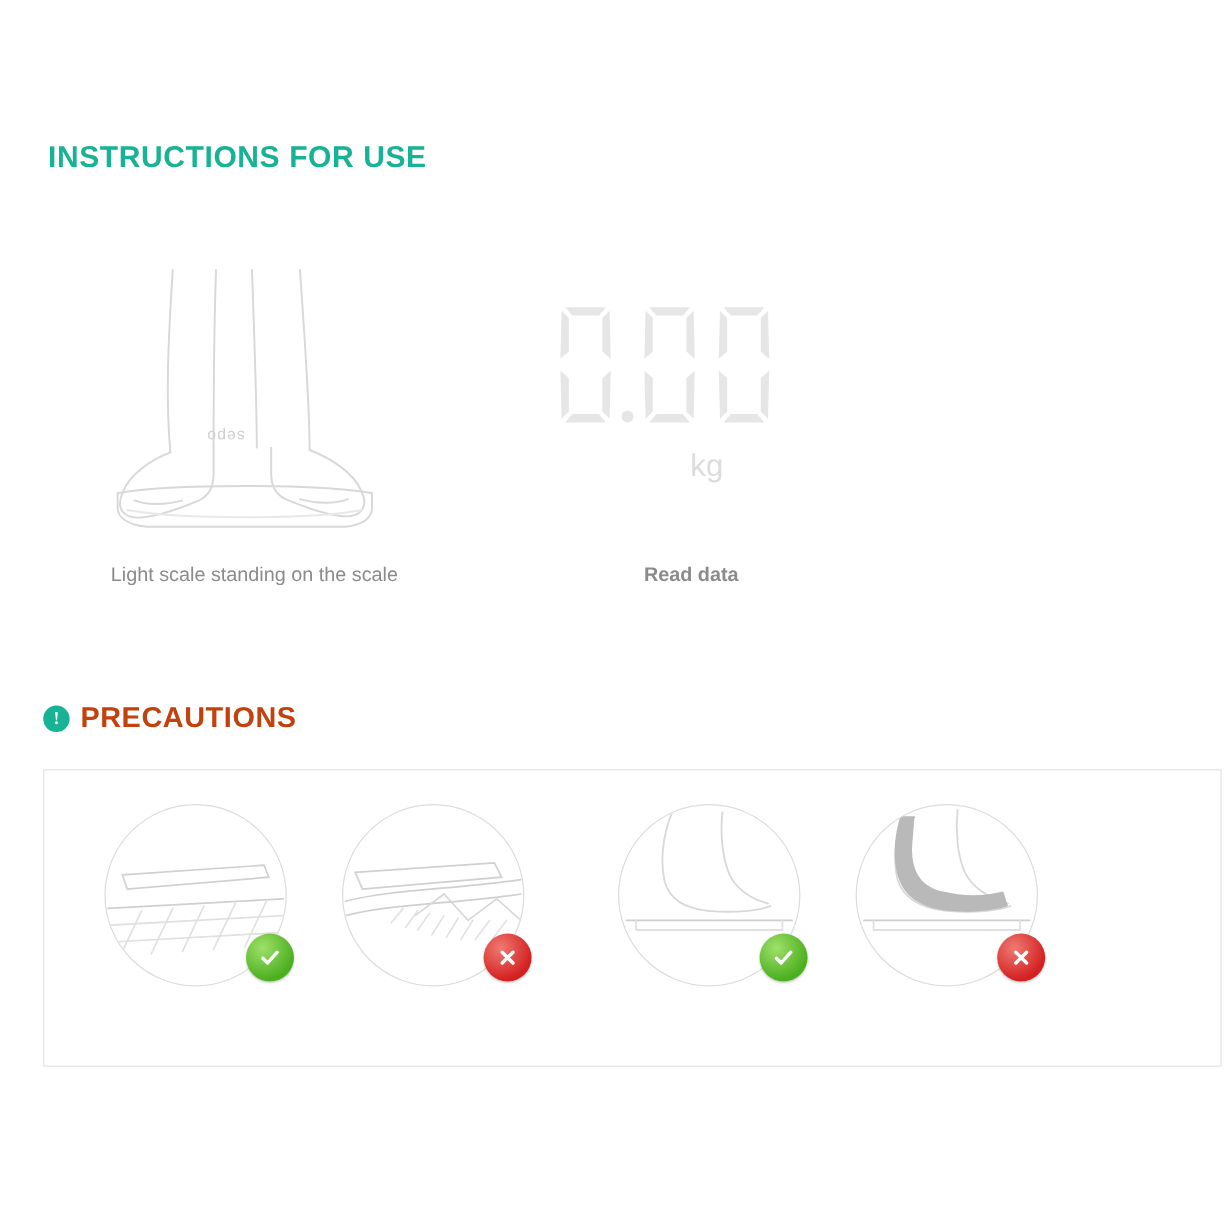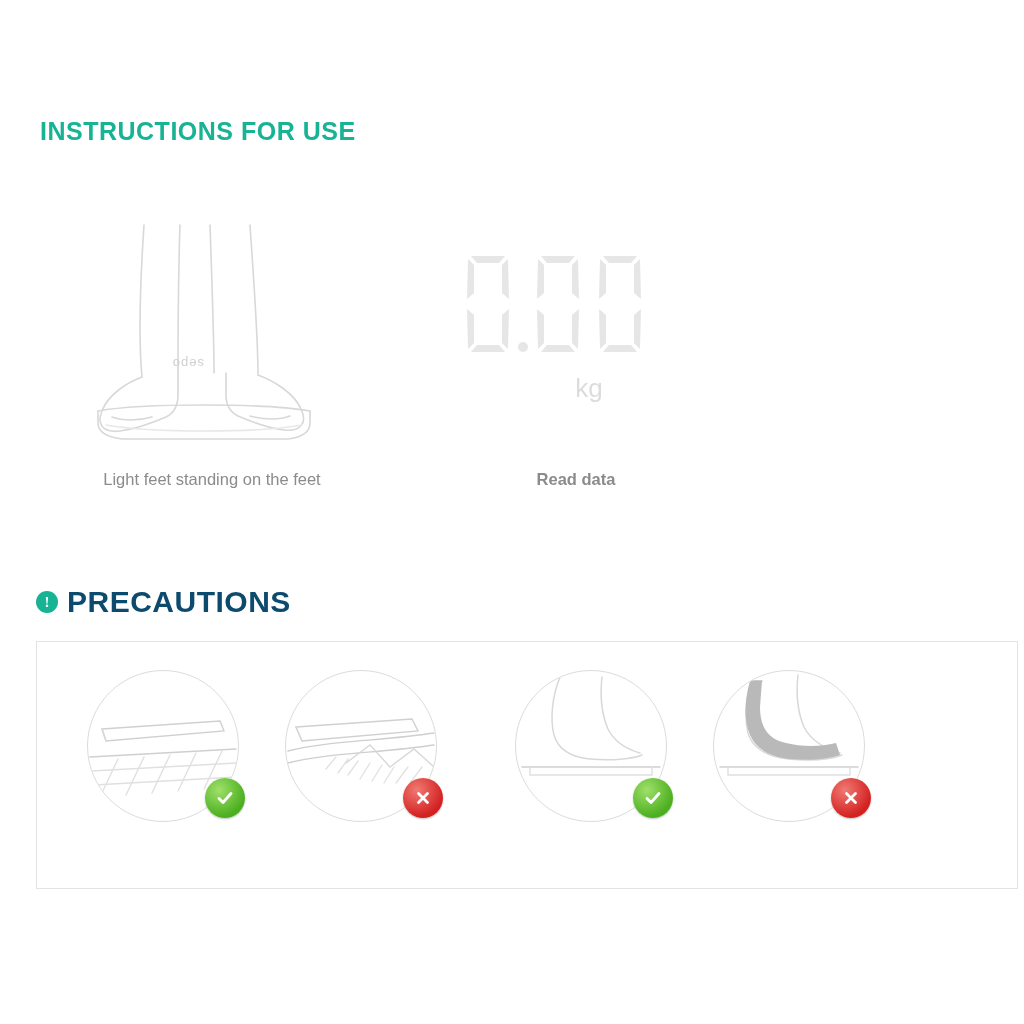--- a/index.html
+++ b/index.html
@@ -53,24 +53,24 @@
     color: #fff;
     font-size: 15px;
     font-weight: bold;
     display: flex;
     align-items: center;
     justify-content: center;
     line-height: 1;
     font-family: "Liberation Serif", serif;
   }
   .precautions-head .ptitle {
-    font-size: 30px;
+    font-size: 24px;
     font-weight: bold;
     letter-spacing: 0.5px;
-    color: #0c4a6e;
+    color: #c2410c;
   }
 
   
   .steps {
     position: absolute;
     left: 0;
     top: 215px;
     width: 1024px;
     height: 300px;
   }
@@ -189,21 +189,21 @@
 
           <path d="M16 196 L16 208 C16 216, 24 222, 40 224 L206 224
                    C222 222, 228 216, 228 208 L228 196"></path>
           <path d="M16 196 C60 188, 184 188, 228 196"></path>
 
           <path d="M24 210 C70 218, 178 218, 220 210" stroke="#e8e8e8"></path>
 
           <text x="122" y="152" fill="#cfcfcf" stroke="none" font-family="Liberation Sans, sans-serif" font-size="13" letter-spacing="1" transform="rotate(180 122 148)">sepo</text>
         </svg>
       </div>
-      <div class="step-caption">Light feet standing on the feet</div>
+      <div class="step-caption">Light scale standing on the scale</div>
     </div>
 
     <div class="step" id="step-2">
       <div class="step-art">
         <svg width="230" height="220" viewBox="0 0 230 220">
           <g fill="#e6e6e6">
 
             <g transform="translate(4,28)">
               <polygon points="6,3 40,3 34,10 12,10"></polygon>
               <polygon points="3,6 9,12 9,40 2,46"></polygon>

